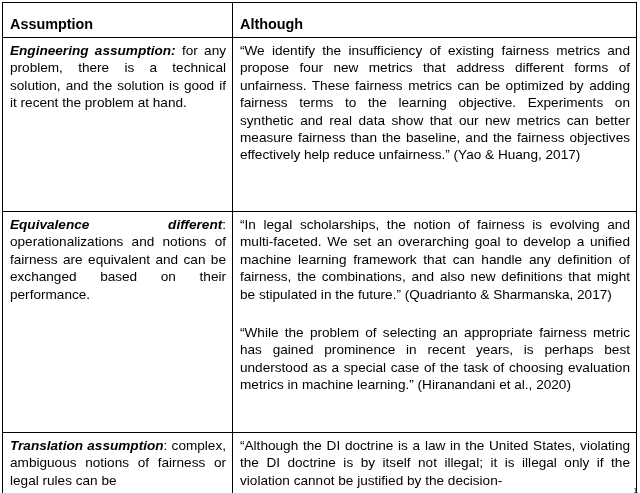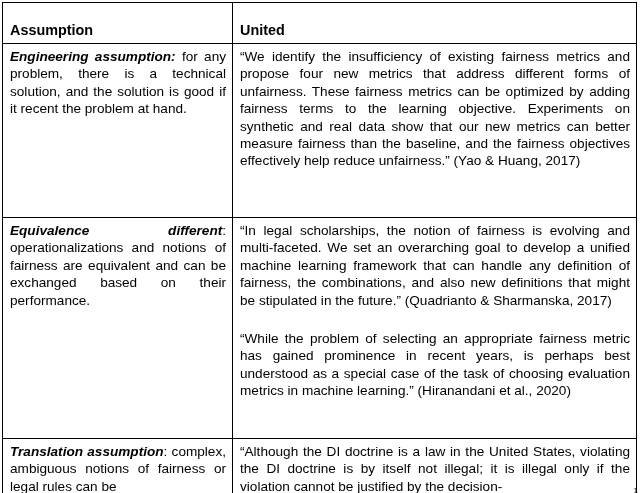--- a/index.html
+++ b/index.html
@@ -38,21 +38,21 @@
   table.assumption-table td {
     border: 1.4px solid #000000;
     vertical-align: top;
     padding: 4px 6px 5px 7px;
     line-height: 17.4px;
   }
 
   table.assumption-table thead th {
     font-weight: bold;
     font-size: 14.4px;
-    padding-top: 18px;
+    padding-top: 12px;
     padding-bottom: 3px;
     line-height: 19px;
     text-align: left;
   }
 
   .cell-assumption {
     text-align: justify;
     text-justify: inter-word;
   }
 
@@ -98,21 +98,21 @@
 <div class="page">
 
   <table class="assumption-table">
     <colgroup>
       <col class="col-assumption">
       <col class="col-example">
     </colgroup>
     <thead>
       <tr>
         <th>Assumption</th>
-        <th>United</th>
+        <th>Although</th>
       </tr>
     </thead>
     <tbody>
 
       <tr class="row-engineering">
         <td class="cell-assumption"><span class="assumption-term">Engineering assumption:</span><span> for any problem, there is a technical solution, and the solution is good if it recent the problem at hand.</span></td>
         <td class="cell-example">
           <p>“We identify the insufficiency of existing fairness metrics and propose four new metrics that address different forms of unfairness. These fairness metrics can be optimized by adding fairness terms to the learning objective. Experiments on synthetic and real data show that our new metrics can better measure fairness than the baseline, and the fairness objectives effectively help reduce unfairness.” (Yao &amp; Huang, 2017)</p>
         </td>
       </tr>

